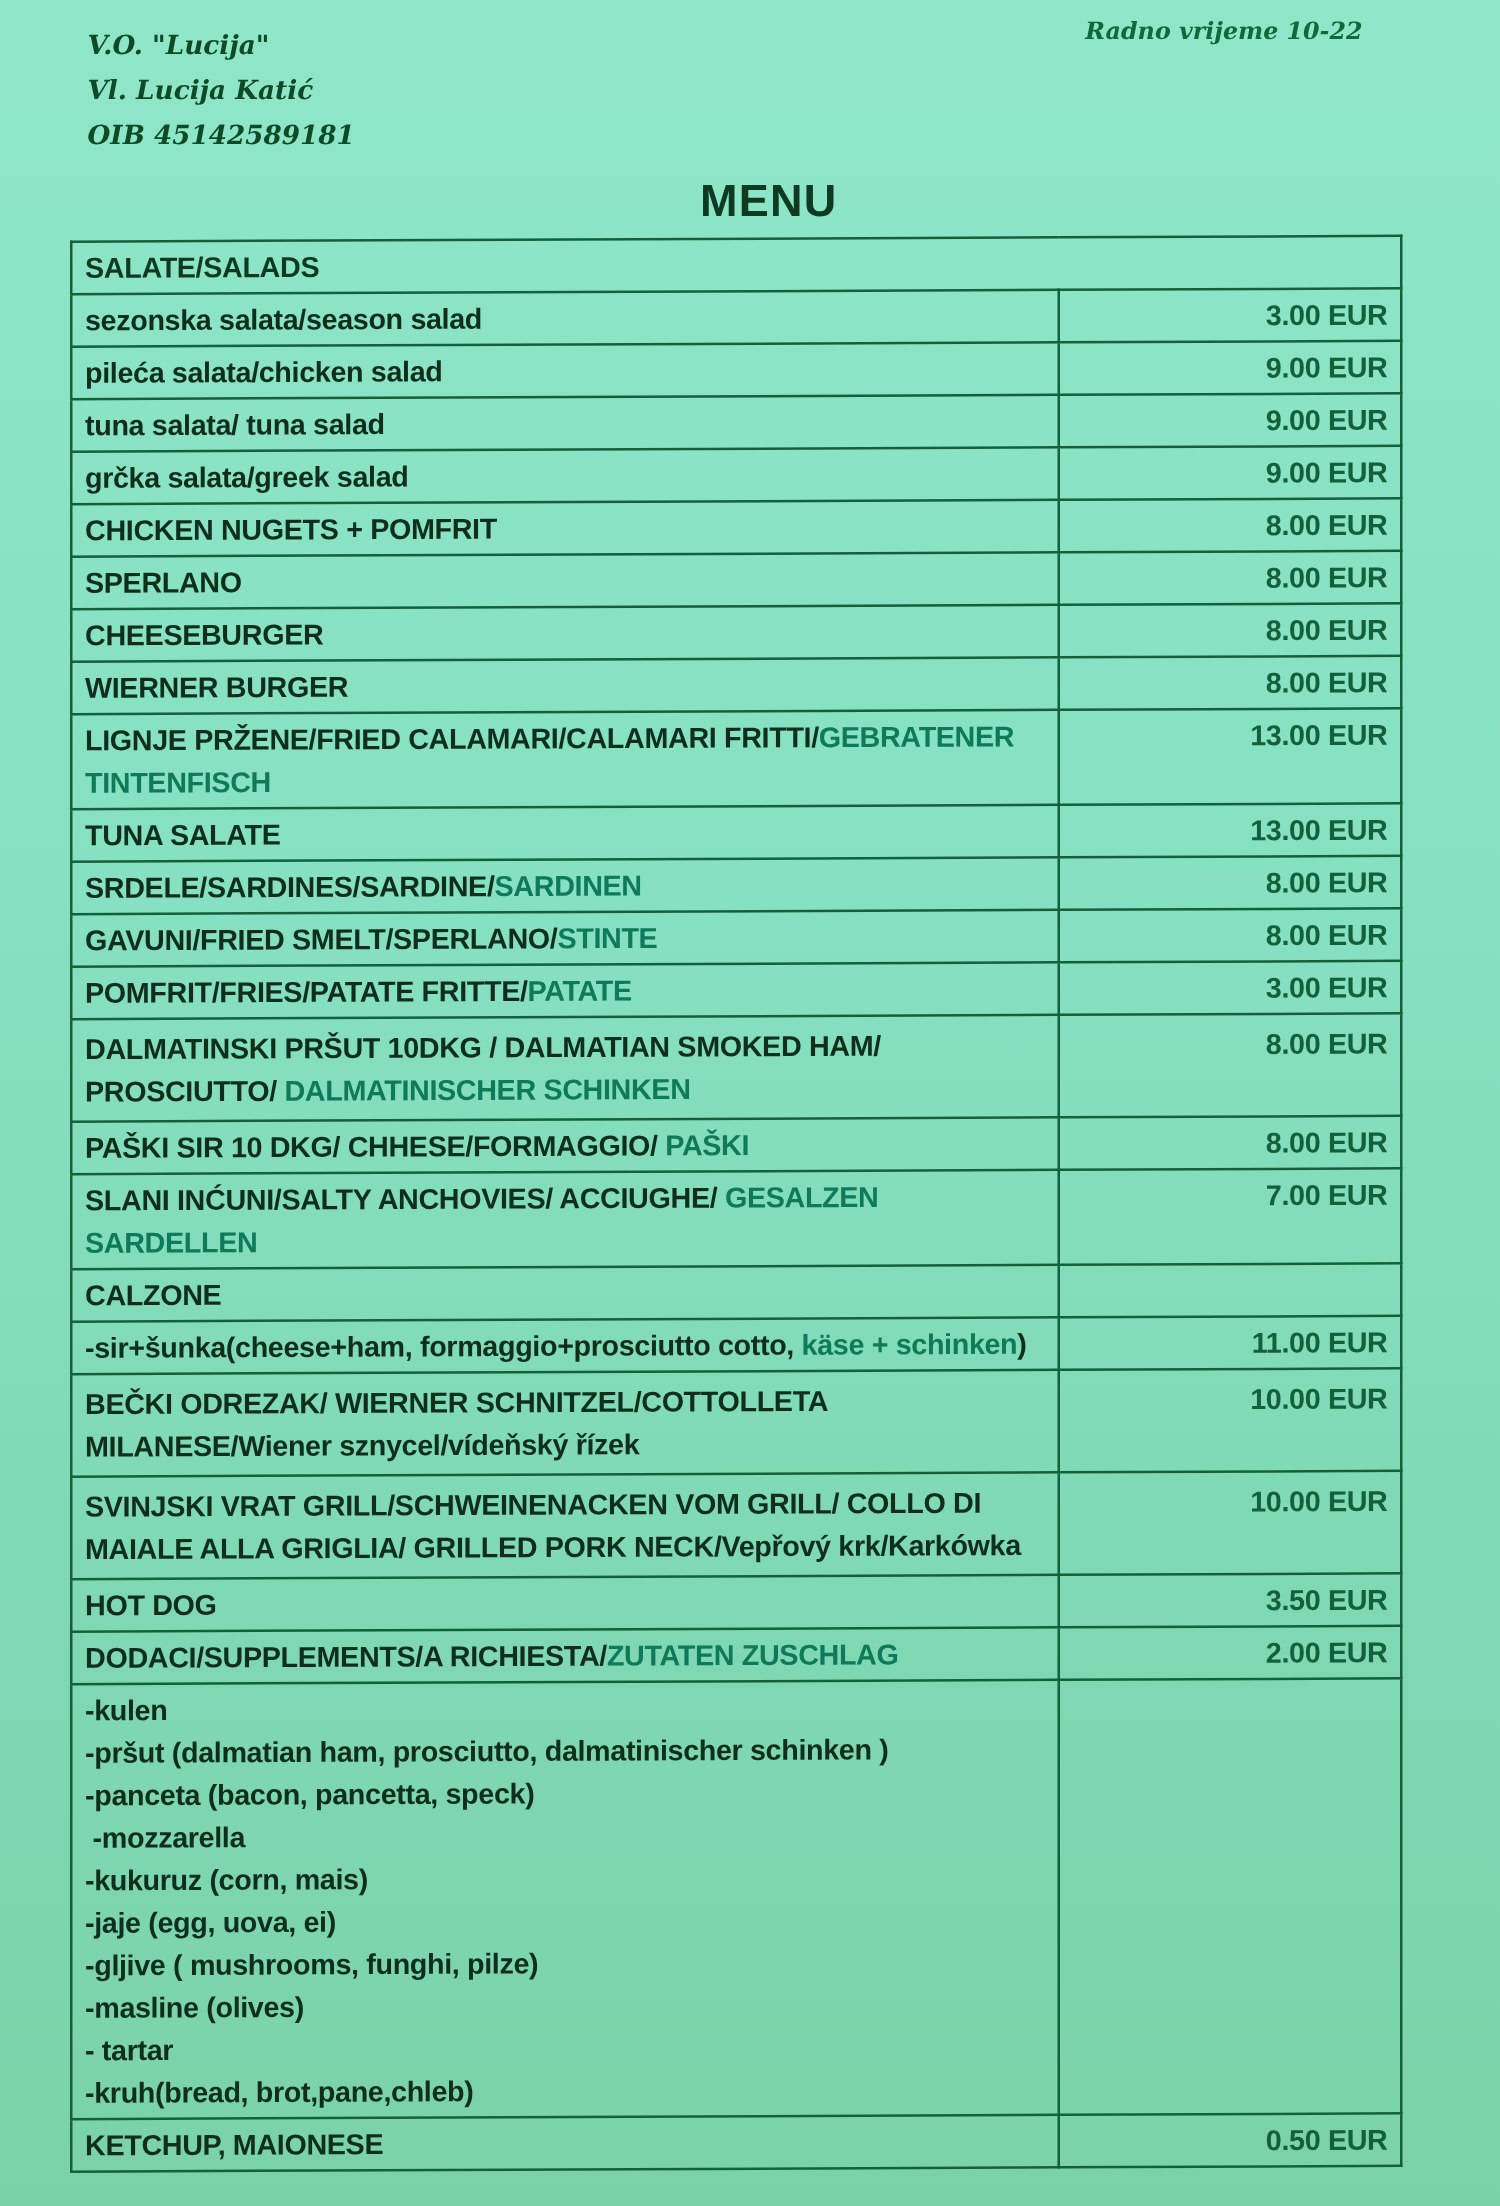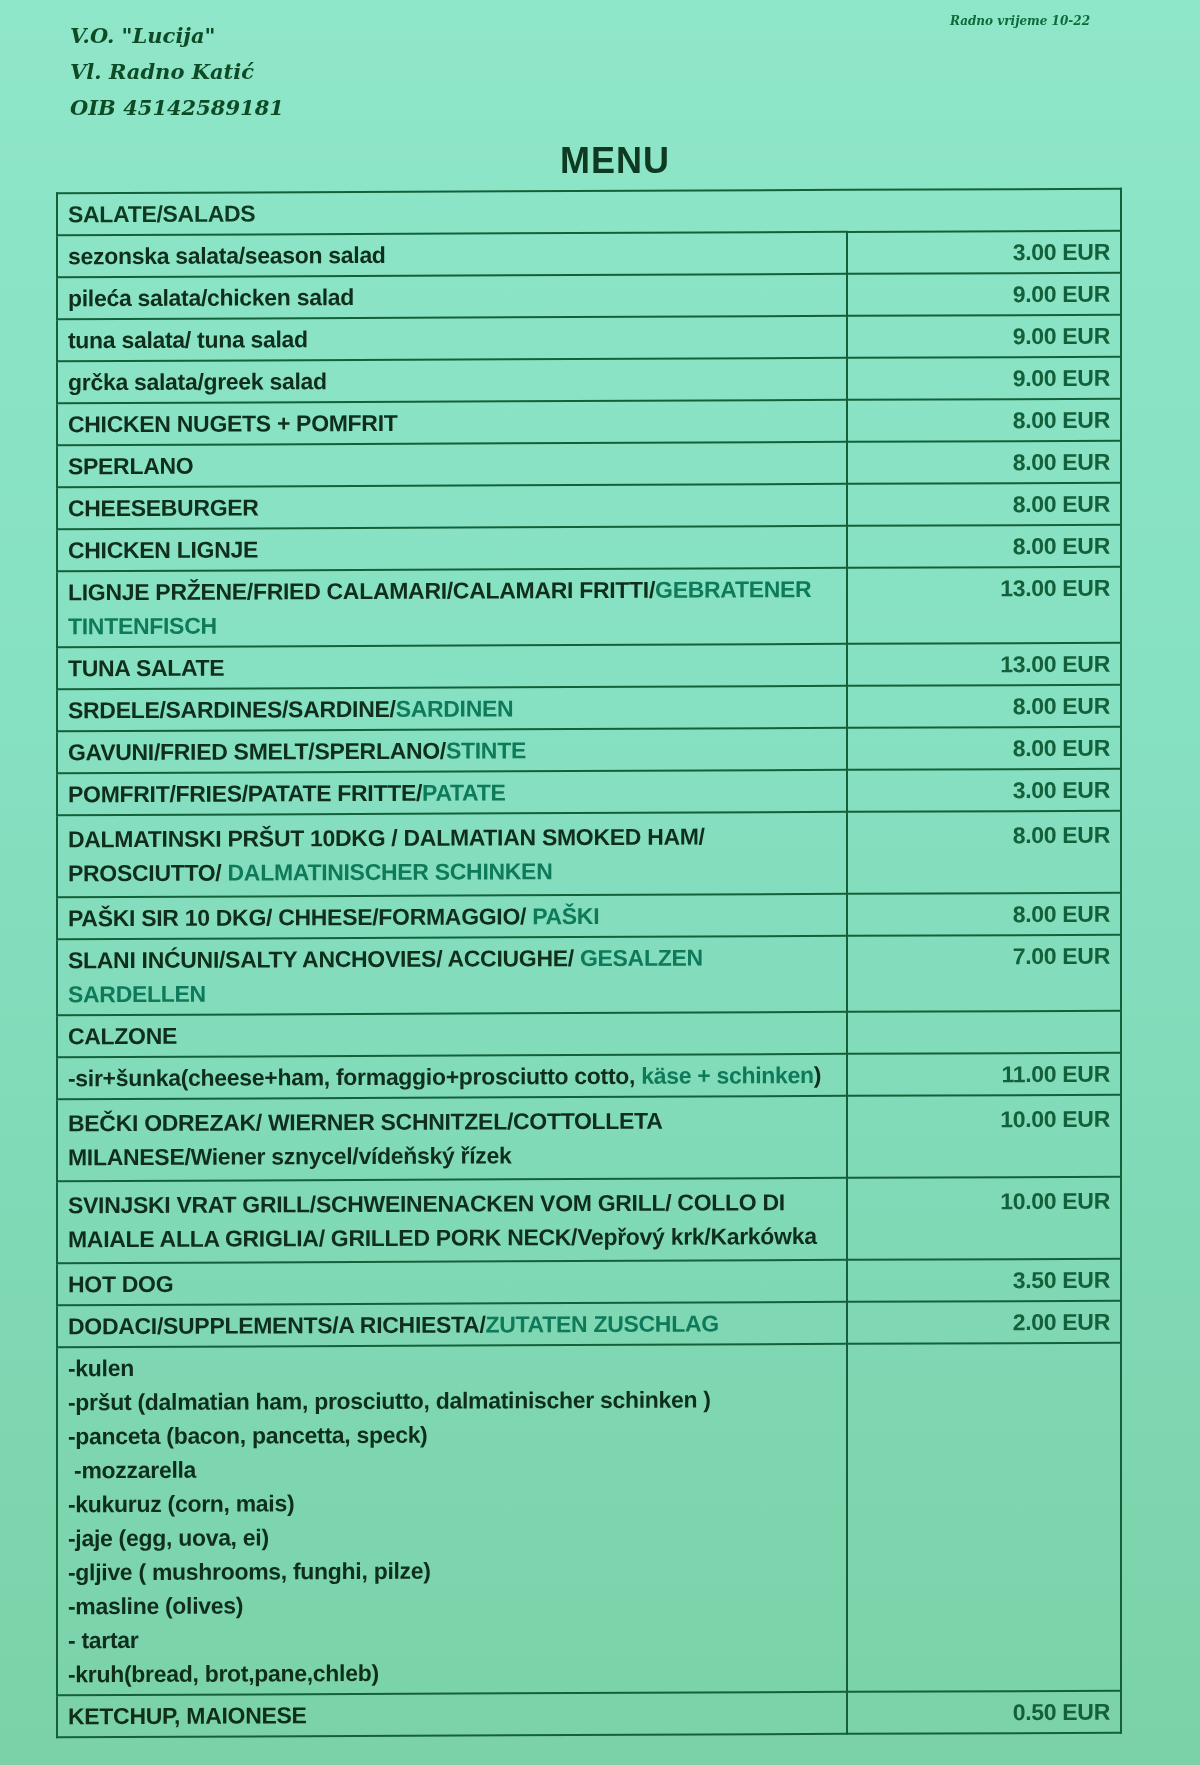--- a/index.html
+++ b/index.html
@@ -11,21 +11,21 @@
     position: relative;
   }
   .header-left {
     position: absolute; left: 70px; top: 18px;
     font-family: "DejaVu Serif", serif; font-style: italic; font-weight: bold;
     font-size: 21px; line-height: 36px; color: #0e4a26;
   }
   .header-right {
     position: absolute; right: 110px; top: 14px;
     font-family: "DejaVu Serif", serif; font-style: italic; font-weight: bold;
-    font-size: 12px; color: #0e6a3a;
+    font-size: 19px; color: #0e6a3a;
   }
   .title {
     position: absolute; left: 0; right: 0; top: 140px; text-align: center;
     font-size: 36px; font-weight: bold; color: #0f3a22;
     letter-spacing: 1px; transform: translateX(15px);
   }
   table.menu {
     position: absolute; left: 56px; top: 190px; width: 1066px;
     border-collapse: collapse;
     font-family: "Liberation Sans", sans-serif; font-weight: bold;
@@ -46,21 +46,21 @@
   td.section { font-size: 26px; padding: 10px 10px 6px; }
   .de { color: #0e7a5a; }
   .sup-list div { line-height: 34px; }
   tr.tall td { padding-top: 6px; padding-bottom: 6px; }
 </style>
 </head>
 <body>
 
 <div class="header-left">
   <div>V.O. "Lucija"</div>
-  <div>Vl. Radno Katić</div>
+  <div>Vl. Lucija Katić</div>
   <div>OIB 45142589181</div>
 </div>
 <div class="header-right">Radno vrijeme 10-22</div>
 
 <div class="title">MENU</div>
 
 <table class="menu">
   <tbody id="menu-body">
     <tr>
       <td class="section" colspan="2">SALATE/SALADS</td>
@@ -87,21 +87,21 @@
       </tr>
       <tr>
         <td class="name"><span>SPERLANO</span></td>
         <td class="price">8.00 EUR</td>
       </tr>
       <tr>
         <td class="name"><span>CHEESEBURGER</span></td>
         <td class="price">8.00 EUR</td>
       </tr>
       <tr>
-        <td class="name"><span>CHICKEN LIGNJE</span></td>
+        <td class="name"><span>WIERNER BURGER</span></td>
         <td class="price">8.00 EUR</td>
       </tr>
       <tr>
         <td class="name"><span>LIGNJE PRŽENE/FRIED CALAMARI/CALAMARI FRITTI/</span><span class="de">GEBRATENER TINTENFISCH</span></td>
         <td class="price">13.00 EUR</td>
       </tr>
       <tr>
         <td class="name"><span>TUNA SALATE</span></td>
         <td class="price">13.00 EUR</td>
       </tr>

